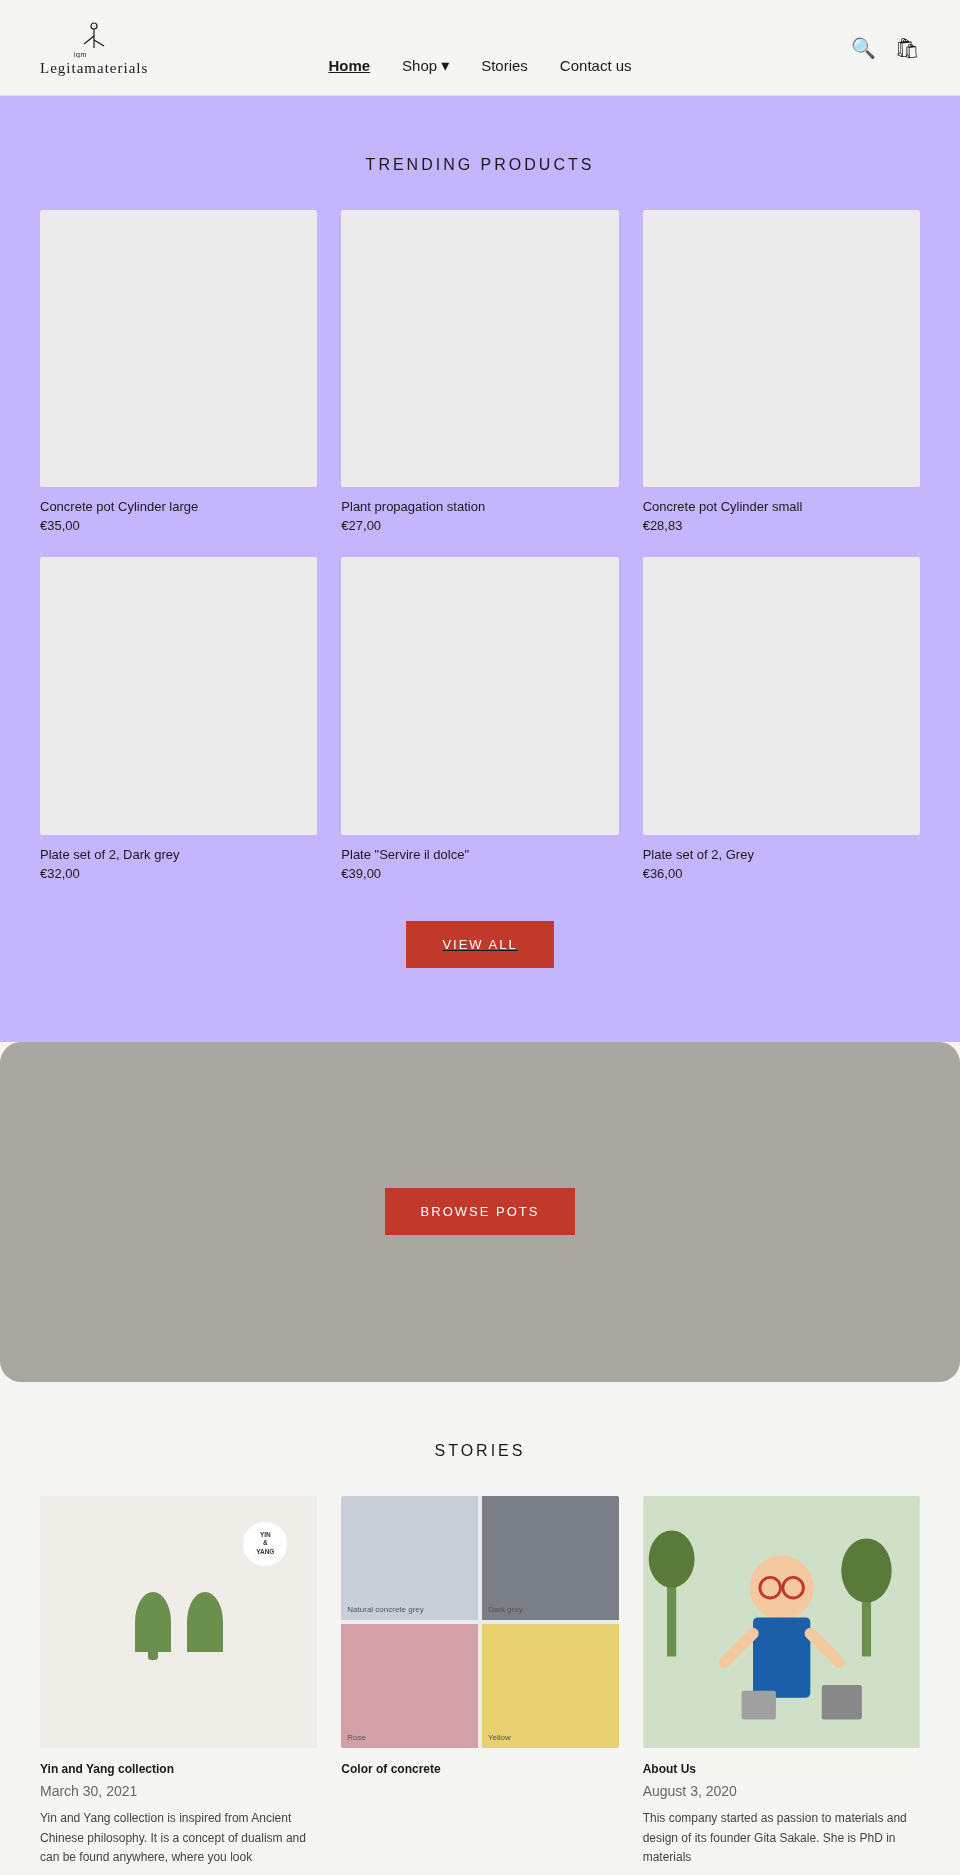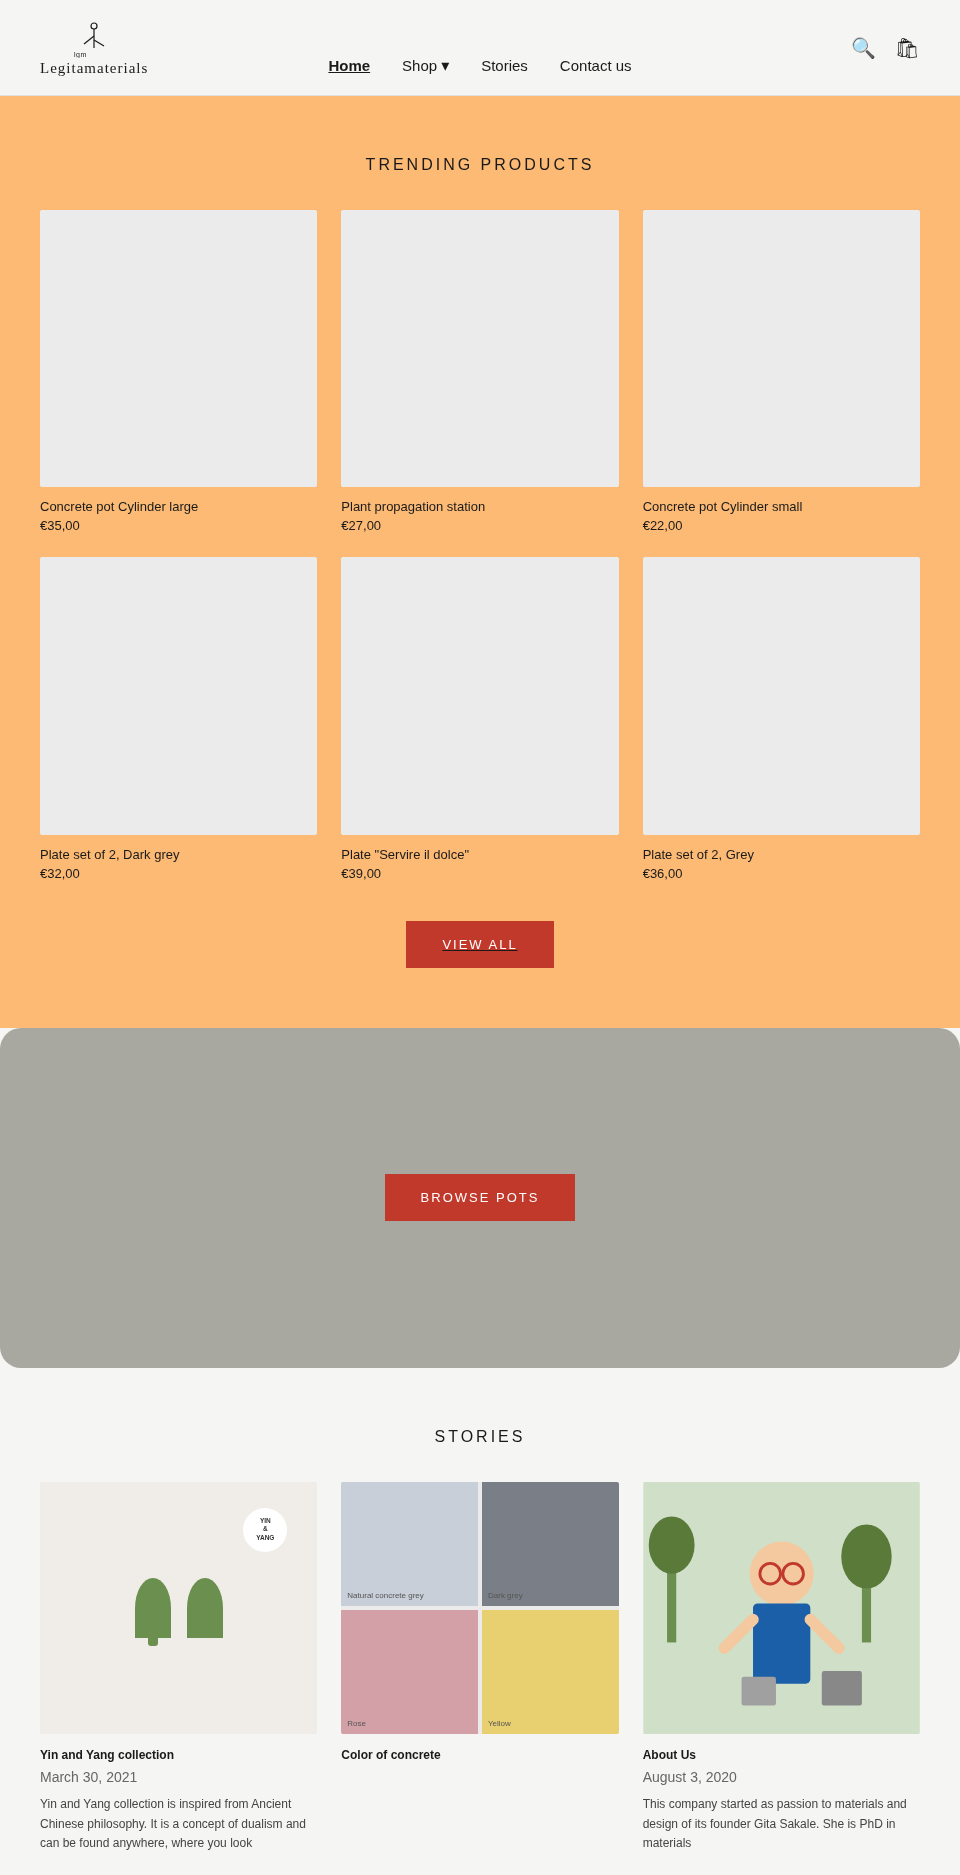--- a/index.html
+++ b/index.html
@@ -63,22 +63,22 @@
     .icon-btn {
       background: none;
       border: none;
       cursor: pointer;
       font-size: 20px;
       color: #1a1a1a;
     }
 
     
     .trending-section {
-      padding: 60px 40px 40px;
-      background: #fdba74;
+      padding: 60px 40px 54px;
+      background: #c4b5fd;
     }
     .section-title {
       text-align: center;
       letter-spacing: 3px;
       font-size: 16px;
       font-family: 'Arial', sans-serif;
       font-weight: 400;
       margin-bottom: 36px;
       color: #1a1a1a;
     }
@@ -278,21 +278,21 @@
 
     <div class="product-card">
       <div class="product-image"></div>
       <div class="product-name">Plant propagation station</div>
       <div class="product-price">€27,00</div>
     </div>
 
     <div class="product-card">
       <div class="product-image"></div>
       <div class="product-name">Concrete pot Cylinder small</div>
-      <div class="product-price">€22,00</div>
+      <div class="product-price">€28,83</div>
     </div>
 
     <div class="product-card">
       <div class="product-image"></div>
       <div class="product-name">Plate set of 2, Dark grey</div>
       <div class="product-price">€32,00</div>
     </div>
 
     <div class="product-card">
       <div class="product-image"></div>

